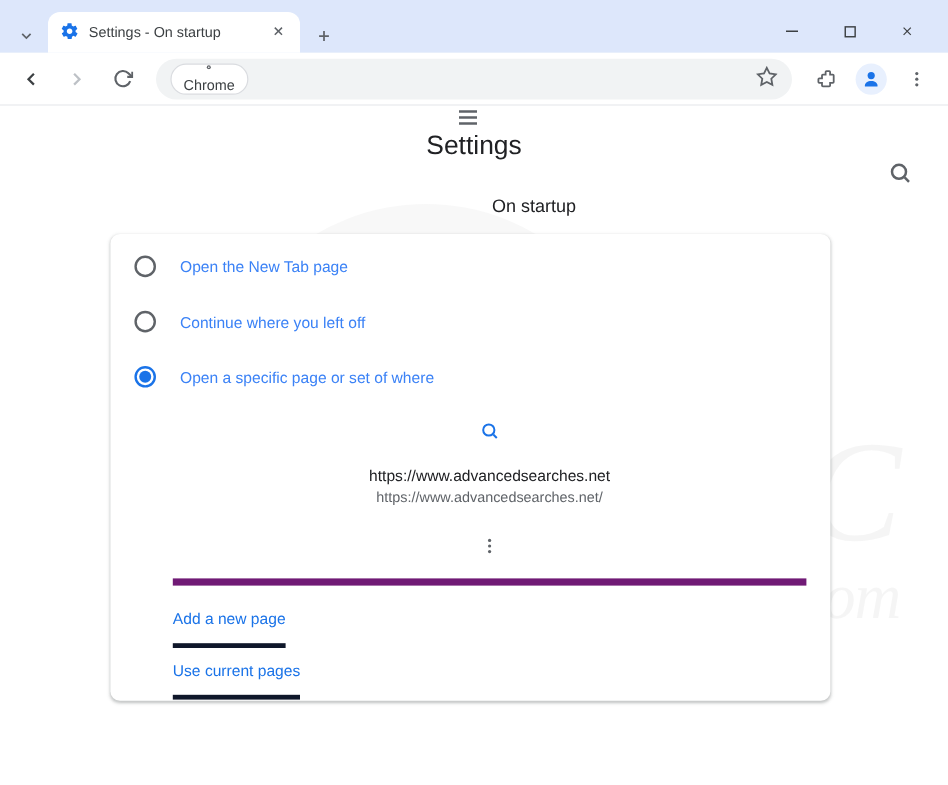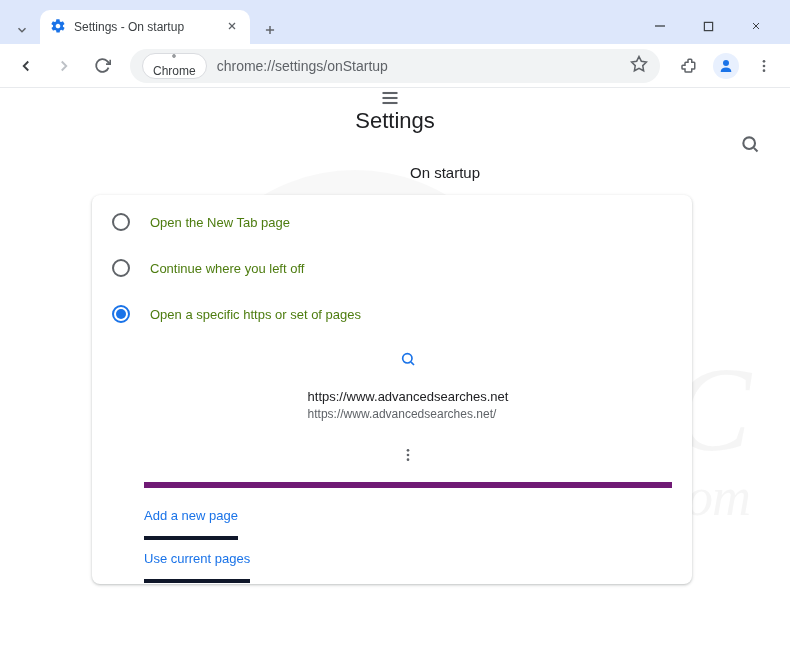--- a/index.html
+++ b/index.html
@@ -137,35 +137,35 @@
       width: 18px; height: 18px;
       border: 2px solid #5f6368;
       border-radius: 50%;
       display:flex; align-items:center; justify-content:center;
       flex-shrink:0;
     }
     .radio-outer.selected { border-color: #1a73e8; }
     .radio-inner {
       width: 10px; height: 10px; background:#1a73e8; border-radius:50%;
     }
-    .radio-label { font-size: 13px; color:#4d7c0f; }
+    .radio-label { font-size: 13px; color:#3b82f6; }
     
     .page-entry {
       margin: 6px 20px 6px 52px;
       border-bottom: 6px solid #701a75;
       padding: 8px 0 10px 0;
       display:flex;
       align-items:center;
       gap: 18px;
       flex-direction: column;
     }
     .favicon-search { color:#1a73e8; }
     .page-texts { flex:1; }
     .page-name { font-size:13px; color:#202124; line-height:1.4; }
-    .page-url { font-size:12px; color:#5f6368; line-height:1.4; }
+    .page-url { font-size:12px; color:#5f6368; line-height:1.4;text-align:center; }
     .more-dots { color:#5f6368; cursor:pointer; padding: 6px; }
     
     .link-row { padding: 14px 20px 14px 52px; }
     .link { color:#1a73e8; font-size:13px; cursor:pointer; border-bottom: 4px solid #0f172a; padding-bottom:13px; }
     
     
     .watermark {
       position: absolute;
       top: 140px; left: 0;
       width: 790px; height: 420px;
@@ -259,21 +259,20 @@
       </svg>
     </div>
   <div class="omnibox">
     <div class="chrome-chip">
       <svg width="14" height="14" viewBox="0 0 24 24">
           <circle cx="12" cy="12" r="10" fill="#5f6368"></circle>
           <circle cx="12" cy="12" r="4" fill="#fff"></circle>
         </svg>
       <span>Chrome</span>
     </div>
-    <span class="url-text">chrome://settings/onStartup</span>
     <div class="omni-right">
       <span><svg width="18" height="18" viewBox="0 0 24 24" fill="none" stroke="#5f6368" stroke-width="2">
             <polygon points="12 2 15.09 8.26 22 9.27 17 14.14 18.18 21.02 12 17.77 5.82 21.02 7 14.14 2 9.27 8.91 8.26 12 2"></polygon>
           </svg></span>
     </div>
   </div>
   <div class="toolbar-right">
     <div class="toolbar-icon">
         <svg width="18" height="18" viewBox="0 0 24 24" fill="none" stroke="#5f6368" stroke-width="2">
           <path d="M20 7h-3V4a1 1 0 0 0-1-1h-3a1 1 0 0 0-1 1v3H9a1 1 0 0 0-1 1v3H5a1 1 0 0 0-1 1v3a1 1 0 0 0 1 1h3v3a1 1 0 0 0 1 1h7a1 1 0 0 0 1-1v-3h3a1 1 0 0 0 1-1V8a1 1 0 0 0-1-1z"></path>
@@ -322,21 +321,21 @@
       <div class="radio-label">Open the New Tab page</div>
     </div>
     <div class="radio-row">
       <div class="radio-outer"></div>
       <div class="radio-label">Continue where you left off</div>
     </div>
     <div class="radio-row">
       <div class="radio-outer selected">
           <div class="radio-inner"></div>
         </div>
-      <div class="radio-label">Open a specific https or set of pages</div>
+      <div class="radio-label">Open a specific page or set of where</div>
     </div>
     <div class="page-entry">
       <span class="favicon-search"><svg width="16" height="16" viewBox="0 0 24 24" fill="none" stroke="#1a73e8" stroke-width="2.5">
             <circle cx="11" cy="11" r="7"></circle>
             <line x1="21" y1="21" x2="16.65" y2="16.65"></line>
           </svg></span>
       <div class="page-texts">
         <div class="page-name">https://www.advancedsearches.net</div>
         <div class="page-url">https://www.advancedsearches.net/</div>
       </div>

